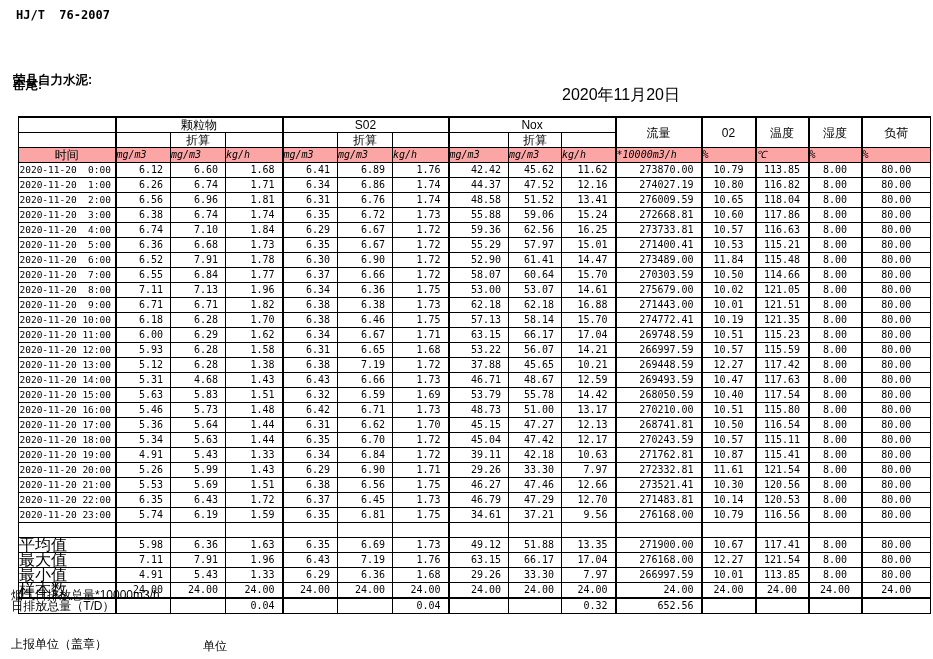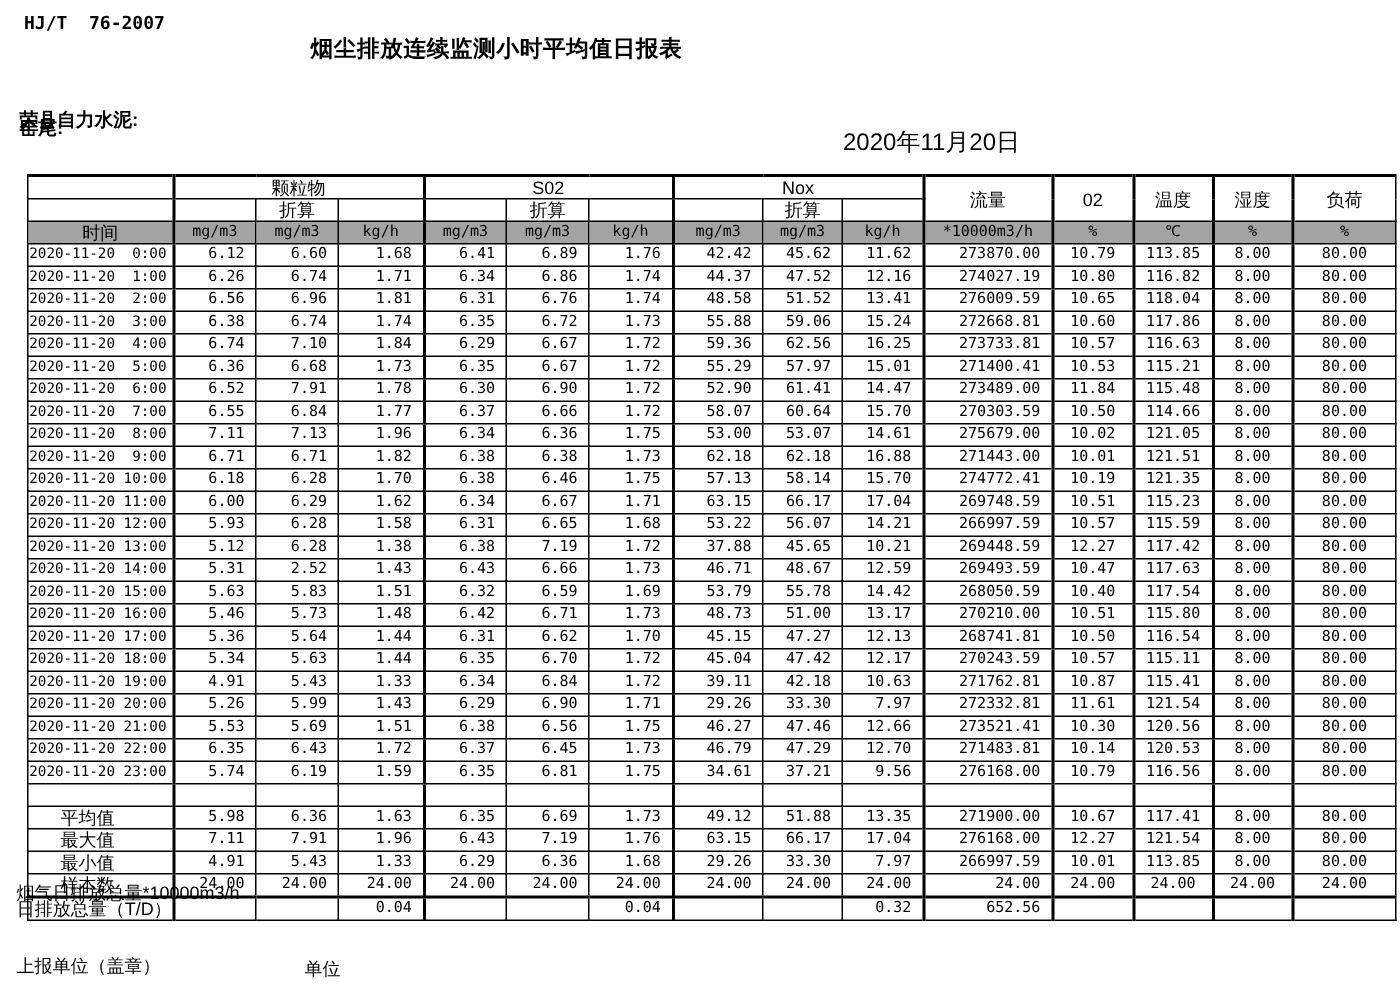--- a/index.html
+++ b/index.html
@@ -10,39 +10,38 @@
   .title{left:207px;top:23px;font-weight:bold;font-size:15px;letter-spacing:0.5px;}
   .company{left:13px;top:72px;font-weight:bold;font-size:12.5px;}
   .station{left:13px;top:77px;font-weight:bold;font-size:12.5px;}
   .date{left:562px;top:85px;font-size:16px;}
   table.report{position:absolute;left:18px;top:116px;width:912px;border-collapse:collapse;table-layout:fixed;
         border:1px solid #000;border-top:2px solid #000;}
   td{border:1px solid #000;padding:0;height:14px;line-height:14px;overflow:hidden;
      font-size:10px;vertical-align:middle;}
   tr{height:15px;}
   .cn{font-size:12px;text-align:center;}
-  .unit{font-family:"DejaVu Sans Mono",monospace;font-size:10px;text-align:center;}
+  .unit{font-family:"DejaVu Sans Mono",monospace;font-size:10px;font-style:italic;}
   .num{font-family:"DejaVu Sans Mono",monospace;font-size:10px;text-align:right;padding-right:7px;}
   .ctr{text-align:center;padding-right:0;}
   .time{font-family:"DejaVu Sans Mono",monospace;font-size:9.5px;text-align:center;padding-right:3px;white-space:pre;margin-top:36px;}
-  .slabel{font-size:12px;text-align:center;padding-right:17px;}
+  .slabel{font-size:16px;text-align:left;padding-right:17px;}
   .total-label{font-size:12px;text-align:right;white-space:nowrap;overflow:visible;text-indent:-15px;}
-  .green{background:#a3a3a3;}
+  .green{background:#fca5a5;}
   .bl2{border-left-width:2px;}
   .bt2{border-top-width:2px;}
   .note1{left:11px;top:587px;font-size:12px;}
   .note2{left:11px;top:636px;font-size:12px;}
   .note3{left:203px;top:638px;font-size:12px;}
 </style>
 </head>
 <body>
 
 <div class="page">
   <div class="abs std">HJ/T  76-2007</div>
-  <div class="abs title">烟尘排放连续监测小时平均值日报表</div>
   <div class="abs company">荣县自力水泥:</div>
   <div class="abs station">窑尾:</div>
   <div class="abs date">2020年11月20日</div>
 
   <table class="report">
     <colgroup>
       <col style="width:97px">
         <col style="width:55px">
         <col style="width:55px">
         <col style="width:57px">
@@ -335,21 +334,21 @@
           <td class="num">10.21</td>
           <td class="num bl2">269448.59</td>
           <td class="num ctr bl2">12.27</td>
           <td class="num ctr bl2">117.42</td>
           <td class="num ctr bl2">8.00</td>
           <td class="num ctr bl2">80.00</td>
         </tr>
         <tr>
           <td class="time">2020-11-20 14:00</td>
           <td class="num bl2">5.31</td>
-          <td class="num">2.52</td>
+          <td class="num">4.68</td>
           <td class="num">1.43</td>
           <td class="num bl2">6.43</td>
           <td class="num">6.66</td>
           <td class="num">1.73</td>
           <td class="num bl2">46.71</td>
           <td class="num">48.67</td>
           <td class="num">12.59</td>
           <td class="num bl2">269493.59</td>
           <td class="num ctr bl2">10.47</td>
           <td class="num ctr bl2">117.63</td>

